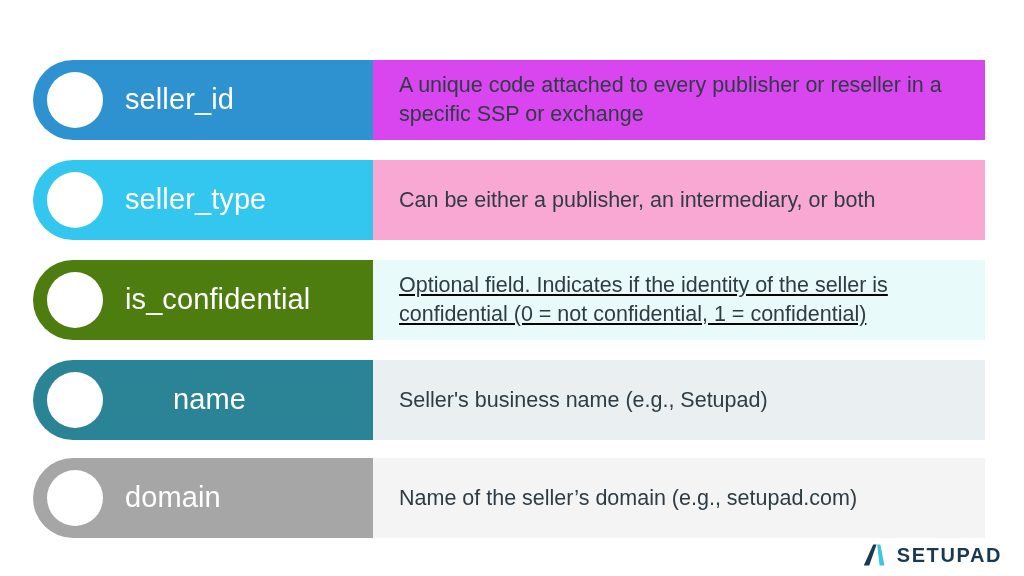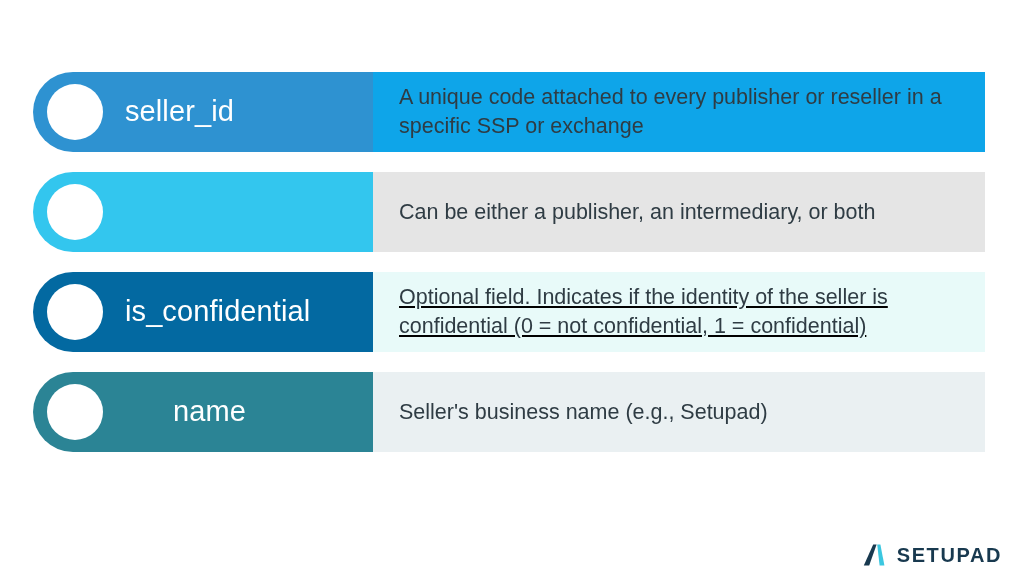--- a/index.html
+++ b/index.html
@@ -23,21 +23,20 @@
     width: 1024px;
     height: 576px;
   }
 
   .row {
     position: absolute;
     left: 33px;
     width: 952px;
     display: flex;
     align-items: stretch;
-    margin-top: 12px;
   }
 
   
   .pill {
     position: relative;
     width: 340px;
     flex: 0 0 340px;
     border-top-left-radius: 999px;
     border-bottom-left-radius: 999px;
     display: flex;
@@ -102,50 +101,60 @@
 </head>
 <body style="background: rgb(255, 255, 255);">
 
 <div id="board">
 
 <div class="row" style="top: 60px; height: 80px;">
       <div class="pill" style="background: rgb(46, 146, 209);">
         <span class="badge-circle"></span>
         <span class="pill-label">seller_id</span>
       </div>
-      <div class="desc" style="background: #0ea5e9; justify-content: center;">
+      <div class="desc" style="background: #d946ef; justify-content: center;">
         <span class="desc-text">A unique code attached to every publisher or reseller in a specific SSP or exchange</span>
       </div>
     </div>
     <div class="row" style="top: 160px; height: 80px;">
       <div class="pill" style="background: rgb(51, 198, 238);">
         <span class="badge-circle"></span>
+        <span class="pill-label">seller_type</span>
       </div>
-      <div class="desc" style="background: #e5e5e5;">
+      <div class="desc" style="background: #f9a8d4;">
         <span class="desc-text">Can be either a publisher, an intermediary, or both</span>
       </div>
     </div>
     <div class="row" style="top: 260px; height: 80px;">
-      <div class="pill" style="background: #0369a1;">
+      <div class="pill" style="background: #4d7c0f;">
         <span class="badge-circle"></span>
         <span class="pill-label">is_confidential</span>
       </div>
       <div class="desc" style="background: rgb(232, 250, 249); text-decoration: underline;">
         <span class="desc-text">Optional field. Indicates if the identity of the seller is confidential (0 = not confidential, 1 = confidential)</span>
       </div>
     </div>
     <div class="row" style="top: 360px; height: 80px;">
       <div class="pill" style="background: rgb(43, 132, 149); gap: 48px;">
         <span class="badge-circle"></span>
         <span class="pill-label">name</span>
       </div>
       <div class="desc" style="background: rgb(234, 240, 242);">
         <span class="desc-text">Seller's business name (e.g., Setupad)</span>
       </div>
     </div>
+    <div class="row" style="top: 458px; height: 80px;">
+      <div class="pill" style="background: rgb(166, 166, 166);">
+        <span class="badge-circle"></span>
+        <span class="pill-label">domain</span>
+      </div>
+      <div class="desc" style="background: rgb(244, 244, 244);">
+        <span class="desc-text">Name of the seller’s domain (e.g., setupad.com)</span>
+      </div>
+    </div>
   </div>
 
 <div id="logo">
   <svg width="26" height="26" viewBox="0 0 26 26" aria-hidden="true">
     <polygon points="10.2,2.5 13.6,2.5 6.2,23.5 0.8,23.5" fill="#18394f"></polygon>
     <polygon points="14.2,2.5 17.4,2.5 21.4,23.5 16.6,23.5" fill="#3bc7e0"></polygon>
   </svg>
   <span class="logo-word">SETUPAD</span>
 </div>
 

